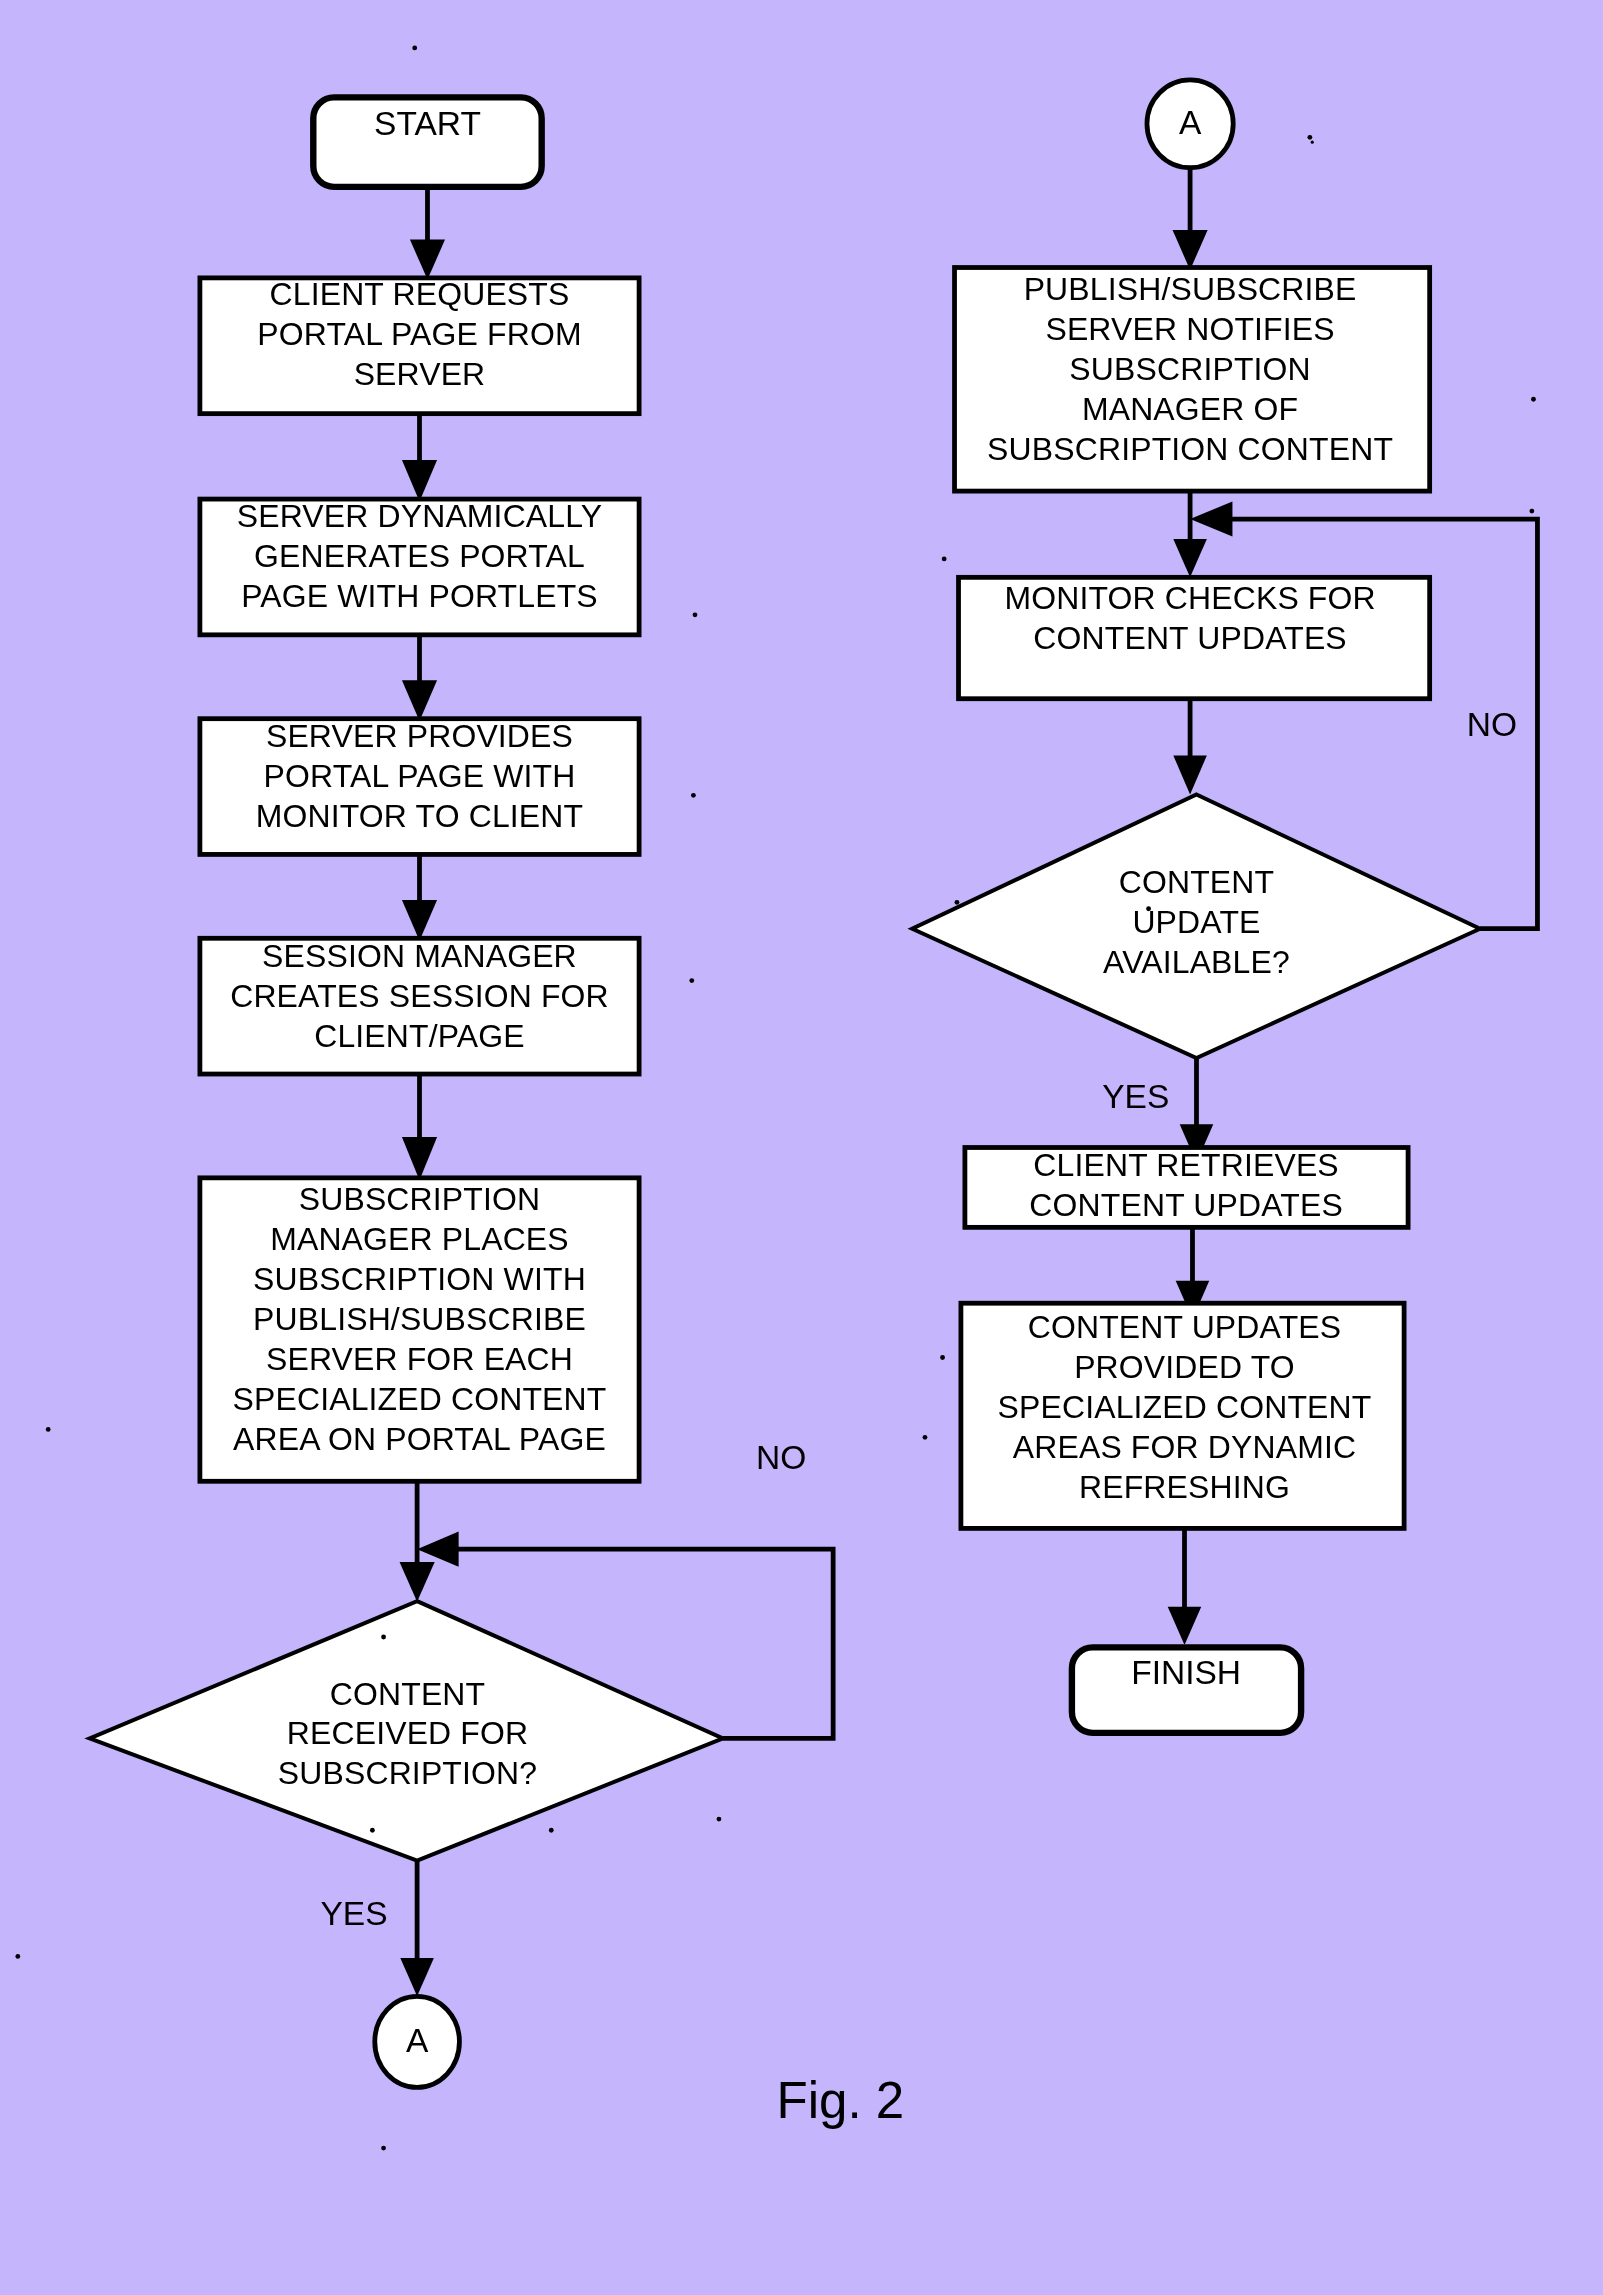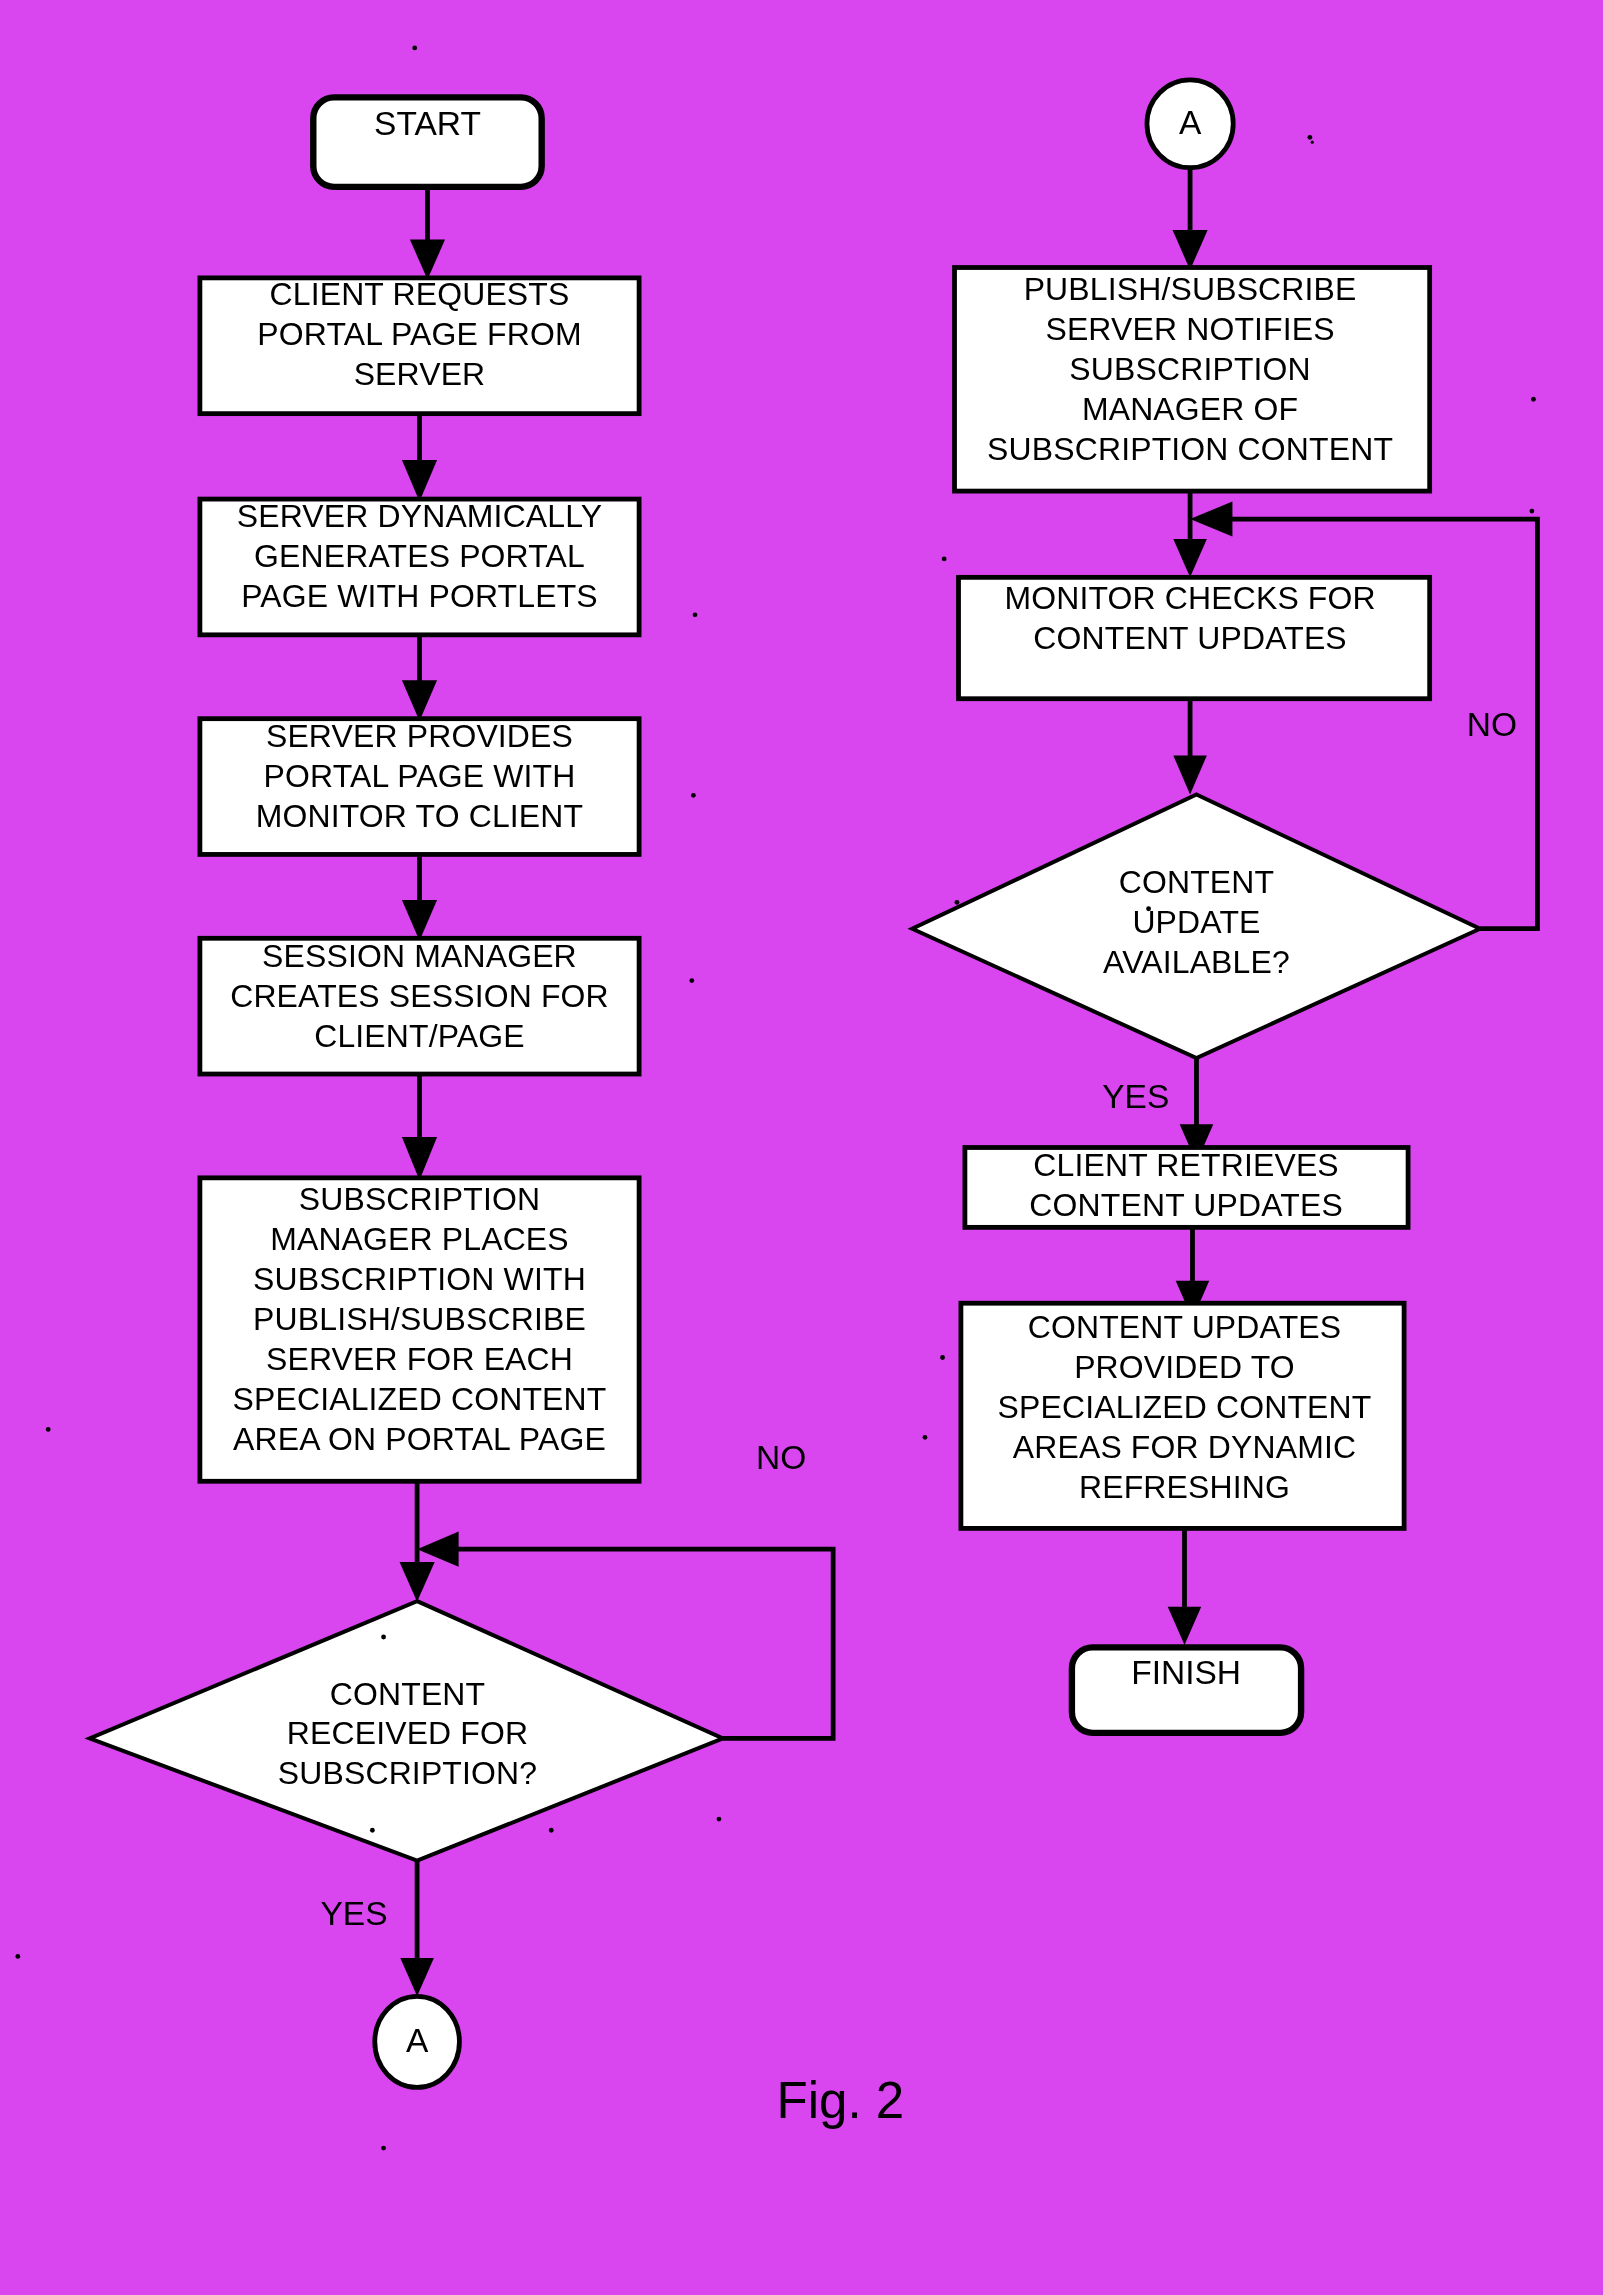--- a/index.html
+++ b/index.html
@@ -7,21 +7,21 @@
     padding: 0;
     background: #ffffff;
   }
   body {
     font-family: "Liberation Sans", sans-serif;
   }
   #page {
     position: relative;
     width: 1604px;
     height: 2295px;
-    background: #d946ef;
+    background: #c4b5fd;
     overflow: hidden;
   }
   #flow {
     position: absolute;
     top: 0;
     left: 0;
     width: 1604px;
     height: 2295px;
   }
   .shape-stroke {

